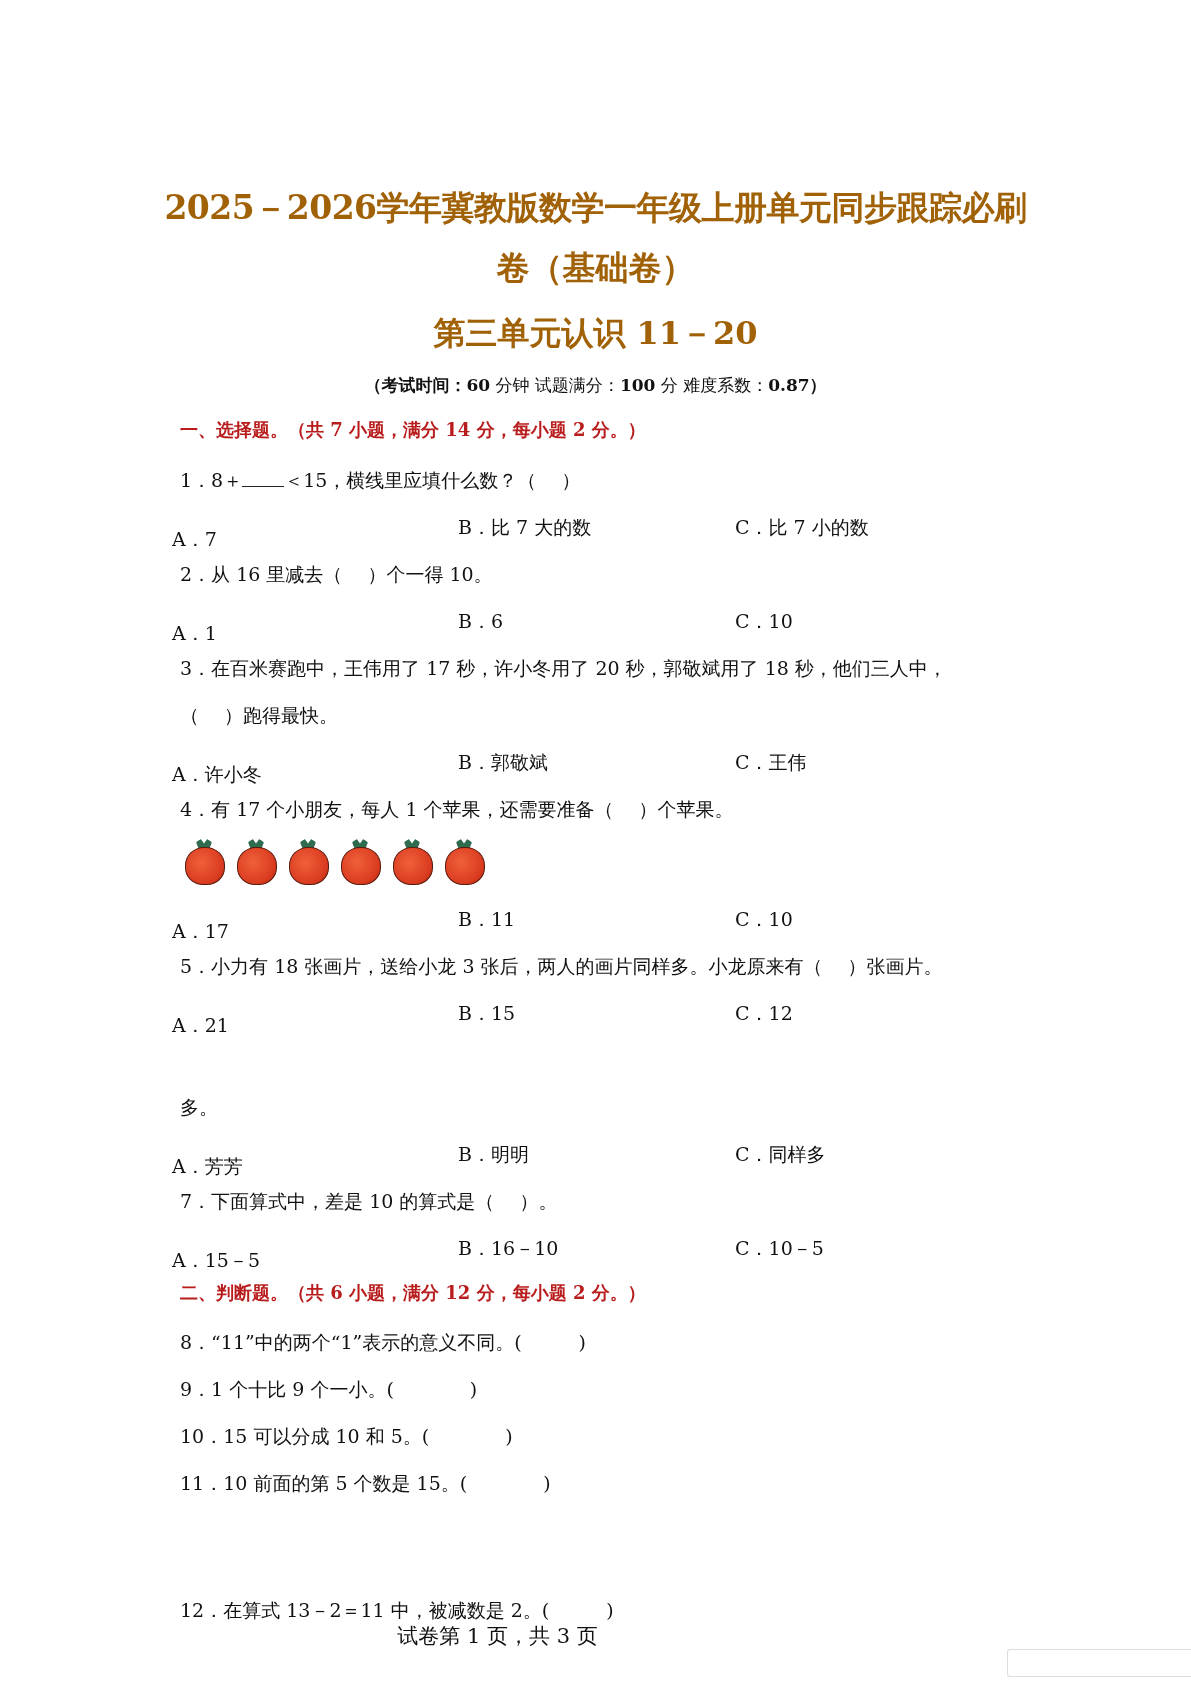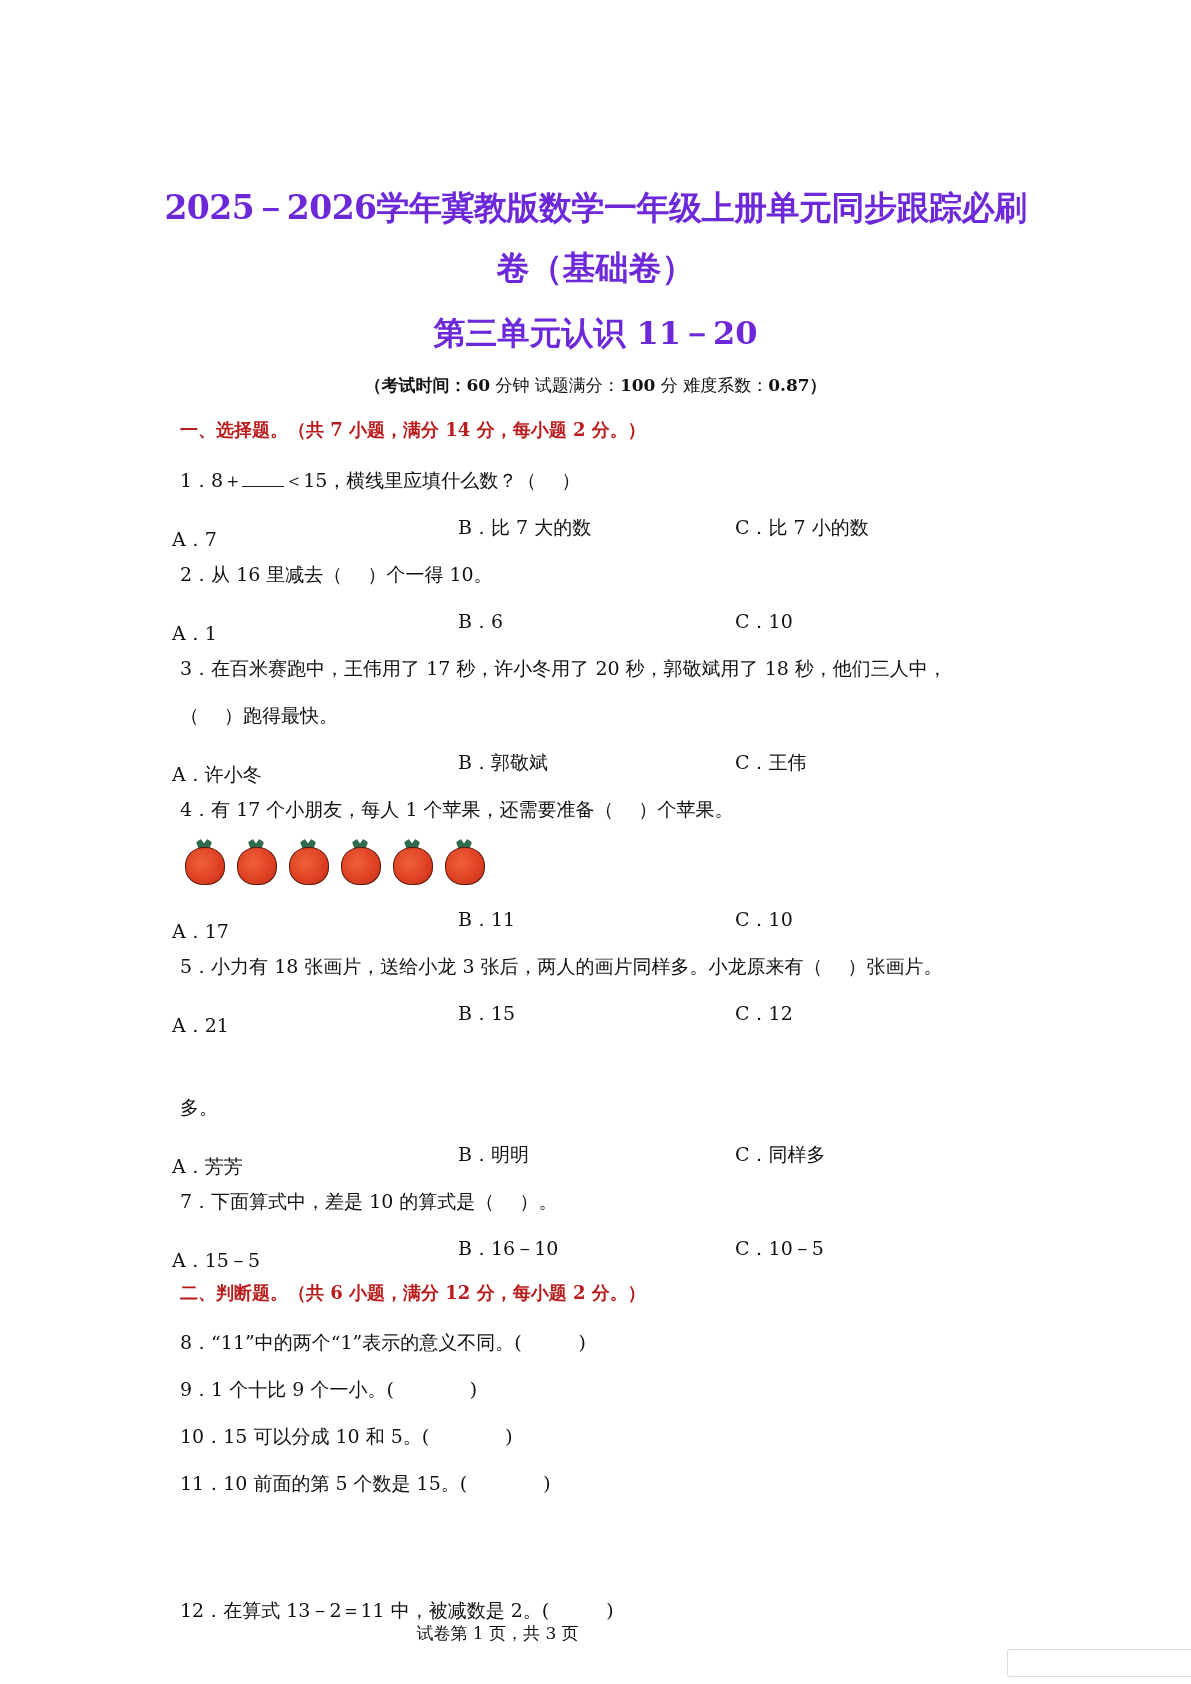--- a/index.html
+++ b/index.html
@@ -1,37 +1,37 @@
 <!DOCTYPE html>
 <html><head>
 <meta charset="utf-8">
 <style>
   html, body { margin:0; padding:0; background:#ffffff; }
   body { width:1191px; height:1684px; position:relative; overflow:hidden;
          font-family:"DejaVu Serif","Liberation Serif",serif; color:#111; }
   .page { position:absolute; left:0; top:0; width:1191px; height:1684px; }
-  .title { position:absolute; left:0; width:1191px; text-align:center; font-weight:bold; color:#6d28d9; }
+  .title { position:absolute; left:0; width:1191px; text-align:center; font-weight:bold; color:#a16207; }
   .t1 { top:186px; font-size:33px; letter-spacing:-0.5px; }
   .t2 { top:246px; font-size:33px; }
   .t3 { top:312px; font-size:32px; }
   .info { position:absolute; top:374px; left:0; width:1191px; text-align:center; font-size:17px; }
   .info b { font-weight:bold; }
   .sec { position:absolute; left:180px; font-size:18px; font-weight:bold; color:#b91c1c; }
   .line { position:absolute; left:180px; font-size:19px; white-space:nowrap; }
   .opt { position:absolute; font-size:19px; white-space:nowrap; }
   .optA { left:172px;margin-top:12px; } .optB { left:458px; } .optC { left:735px; }
   .blank { display:inline-block; width:42px; border-bottom:1px solid #222; height:16px; vertical-align:baseline; }
   .apples { position:absolute; left:183px; top:838px; display:flex; gap:10px; }
   .apple { width:42px; height:46px; position:relative; }
   .apple .body { position:absolute; left:2px; top:9px; width:38px; height:36px; border-radius:48% 48% 45% 45%;
                  background:radial-gradient(circle at 40% 40%, #f0603a, #d93a1e 70%, #8a2010);
                  border:1px solid #5a1a0c; }
   .apple .leaf { position:absolute; left:13px; top:1px; width:16px; height:11px; background:#2f6b4e;
                  border-radius:40% 40% 20% 20%; clip-path:polygon(0 30%,30% 0,50% 40%,70% 0,100% 30%,80% 100%,20% 100%); }
-  .footer { position:absolute; top:1622px; left:0; width:995px; text-align:center; font-size:17px; }
+  .footer { position:absolute; top:1622px; left:0; width:995px; text-align:center; font-size:21px; }
   .wm { position:absolute; left:1007px; top:1649px; width:184px; height:26px; border:1px solid #ddd; border-right:none; border-radius:3px 0 0 3px; }
 </style>
 </head>
 <body>
 
 <div class="page">
 
   <div class="title t1">2025－2026学年冀教版数学一年级上册单元同步跟踪必刷</div>
   <div class="title t2">卷（基础卷）</div>
   <div class="title t3">第三单元认识 11－20</div>

